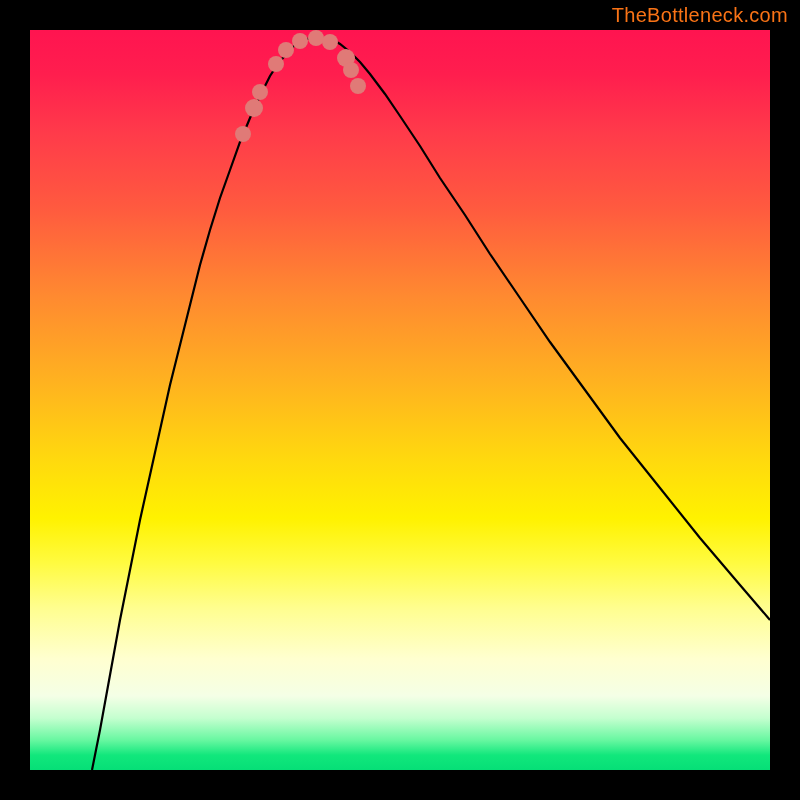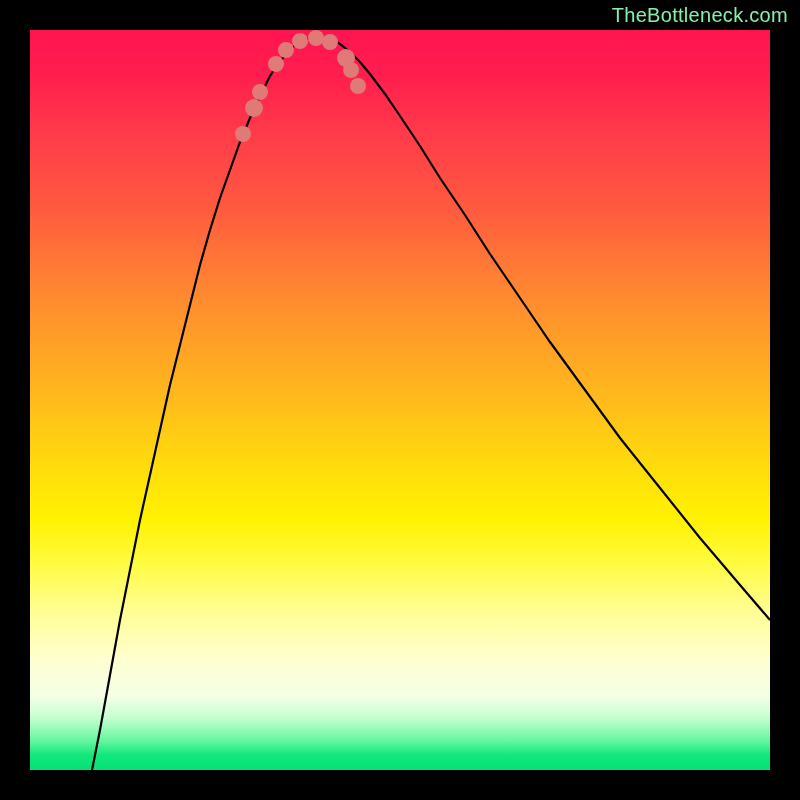--- a/index.html
+++ b/index.html
@@ -8,21 +8,21 @@
     height: 800px;
     background: #000;
     position: relative;
     font-family: Arial, Helvetica, sans-serif;
     overflow: hidden;
   }
   .watermark {
     position: absolute;
     top: 4px;
     right: 12px;
-    color: #86efac;
+    color: #f97316;
     font-size: 20px;
     font-weight: 500;
     letter-spacing: 0.3px;
     z-index: 10;
   }
   .plot-frame {
     position: absolute;
     left: 30px;
     top: 30px;
     width: 740px;

